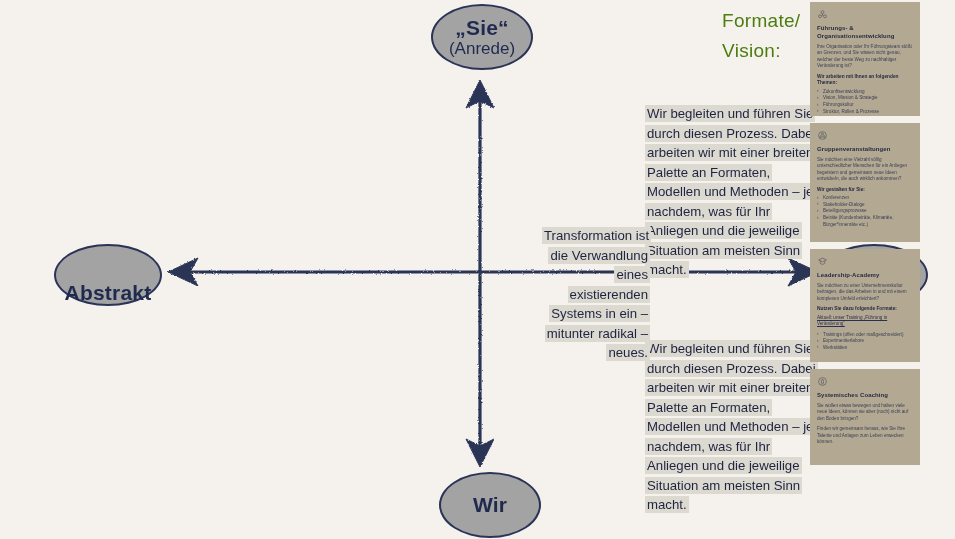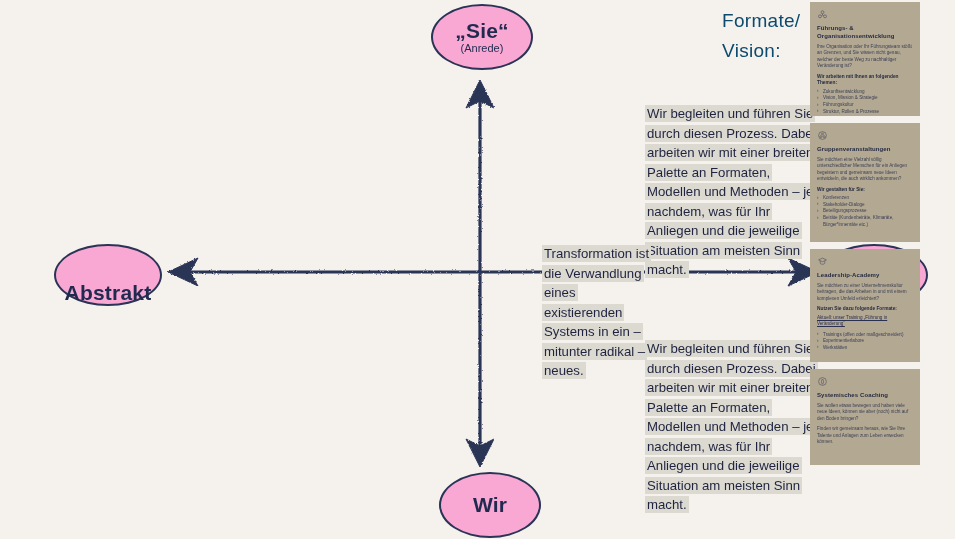--- a/index.html
+++ b/index.html
@@ -32,32 +32,32 @@
 
   
   .pole {
     position: absolute;
     display: flex;
     flex-direction: column;
     align-items: center;
     justify-content: center;
     border: 2.2px solid #2B3457;
     border-radius: 50%;
-    background: #f9a8d4;
+    background: #a3a3a3;
     color: #1F2A4E;
     text-align: center;
     line-height: 1.05;
   }
   .pole .main {
     font-size: 21px;
     font-weight: 700;
     letter-spacing: 0.2px;
   }
   .pole .sub {
-    font-size: 11px;
+    font-size: 17px;
     font-weight: 400;
     margin-top: 1px;
   }
   #pole-sie  { left: 431px; top: 4px;   width: 98px;  height: 62px; }
   #pole-wir  { left: 439px; top: 472px; width: 98px;  height: 62px; }
   #pole-abst { left: 54px;  top: 244px; width: 104px; height: 58px; justify-content: flex-end; }
   #pole-konk { left: 820px; top: 244px; width: 104px; height: 58px; }
 
   
   .prose {
@@ -67,32 +67,32 @@
     color: #1E2340;
   }
   .prose span.hl {
     background: #DCD9D1;
     box-decoration-break: clone;
     -webkit-box-decoration-break: clone;
     padding: 1px 2px;
   }
   #prose-ur { left: 645px; top: 104px; width: 172px; }
   #prose-lr { left: 645px; top: 339px; width: 172px; }
-  #prose-mid { left: 542px; top: 244px; width: 108px; }
+  #prose-mid { left: 542px; top: 226px; width: 108px; text-align: right; }
 
   
   #formate-title {
     position: absolute;
     left: 722px;
     top: 6px;
     width: 92px;
     font-size: 19px;
     font-weight: 300;
     line-height: 30px;
-    color: #0c4a6e;
+    color: #4d7c0f;
     letter-spacing: 0.3px;
   }
 
   
   #cards {
     position: absolute;
     left: 810px;
     top: 2px;
     width: 110px;
   }

